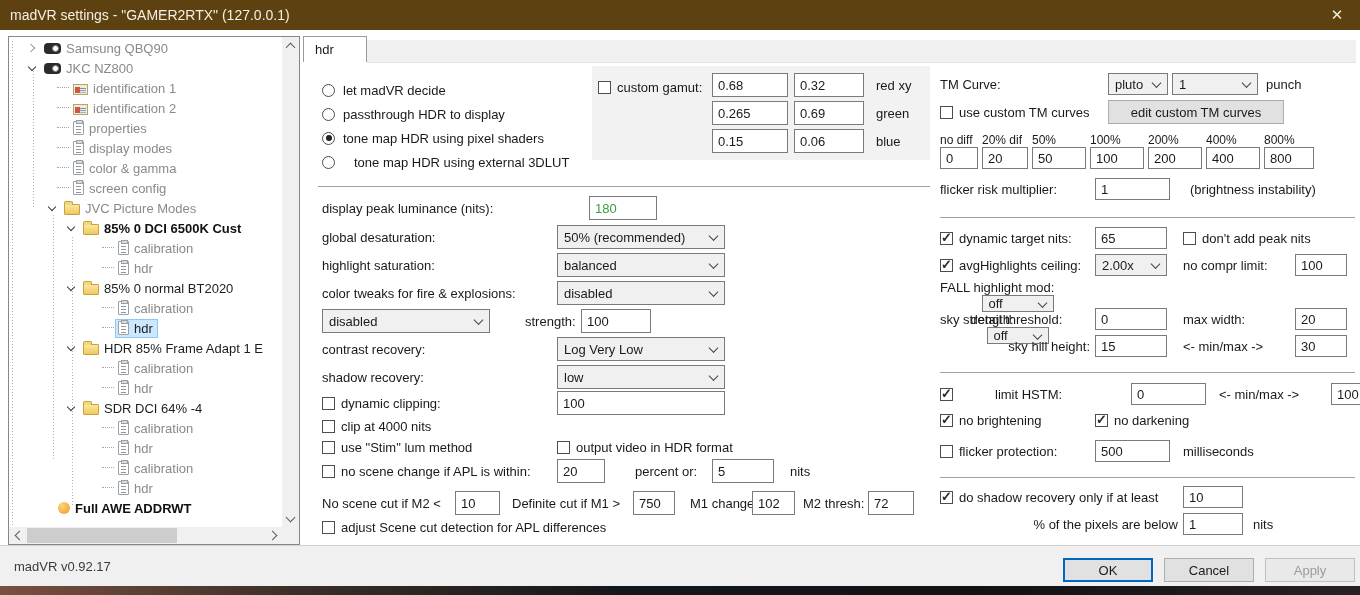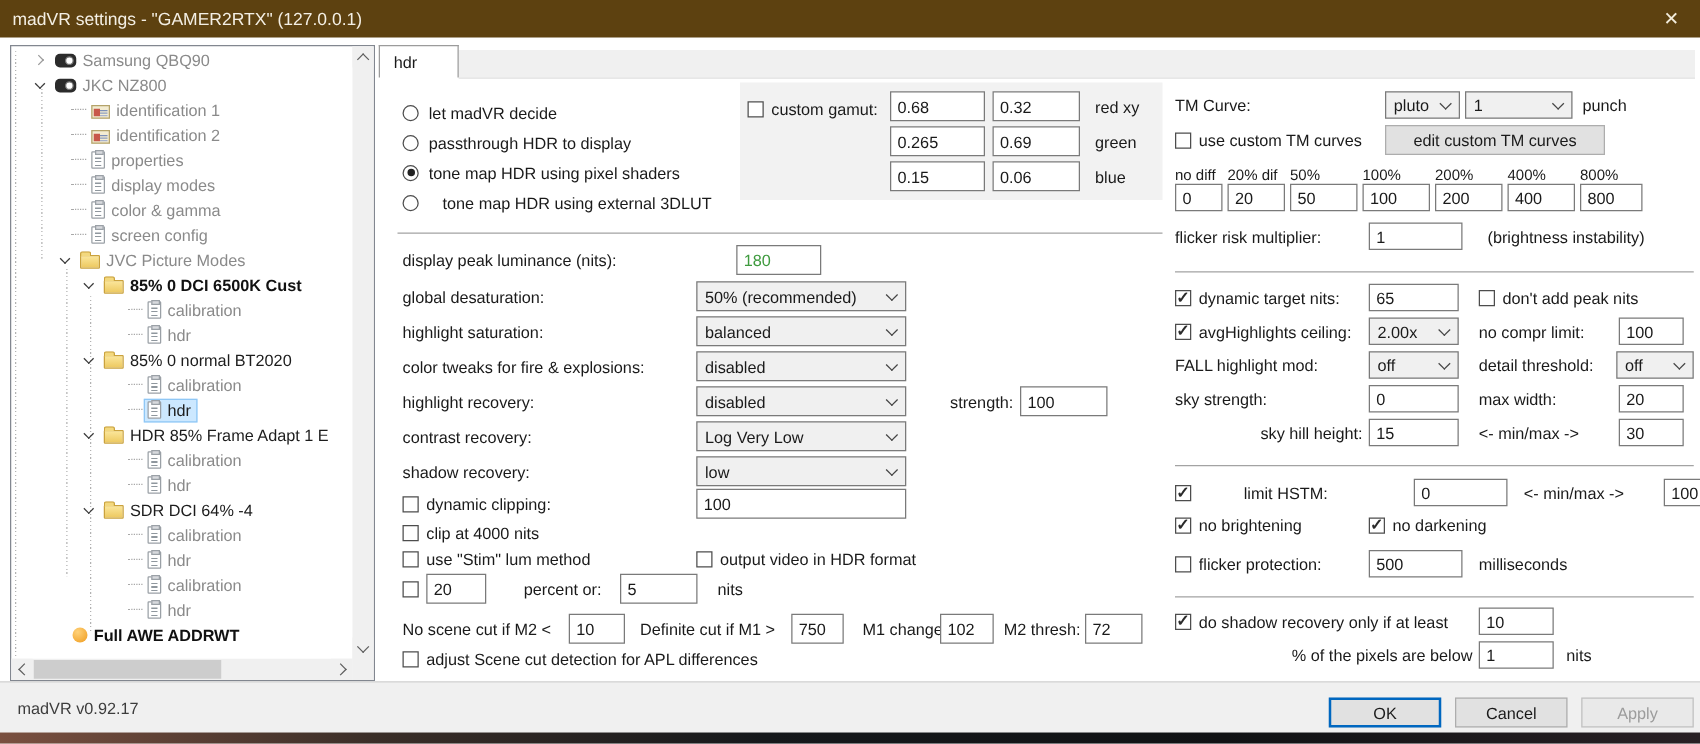--- a/index.html
+++ b/index.html
@@ -348,21 +348,20 @@
     </div>
   </div>
   <div class="row" style="left:322px;top:281px;">
     <span style="width:235px;">color tweaks for fire &amp; explosions:</span>
     <div class="dd" style="width:168px;">
       <span>disabled</span>
         <span class="ddchev"></span>
     </div>
   </div>
   <div class="row" style="left:322px;top:309px;">
-    <span style="width:235px;">highlight recovery:</span>
     <div class="dd" style="width:168px;">
       <span>disabled</span>
         <span class="ddchev"></span>
     </div>
     <span style="margin-left:35px;width:56px;">strength:</span>
     <input class="ti" style="width: 70px;" value="100">
   </div>
   <div class="row" style="left:322px;top:337px;">
     <span style="width:235px;">contrast recovery:</span>
     <div class="dd" style="width:168px;">
@@ -387,20 +386,21 @@
     <span>clip at 4000 nits</span>
   </div>
   <div class="row" style="left:322px;top:438px;height:18px;">
     <span class="cb"></span>
     <span style="width:216px;">use "Stim" lum method</span>
     <span class="cb"></span>
     <span>output video in HDR format</span>
   </div>
   <div class="row" style="left:322px;top:459px;">
     <span class="cb"></span>
+    <span style="width:216px;">no scene change if APL is within:</span>
     <input class="ti" style="width: 48px;" value="20">
     <span style="margin-left:30px;width:77px;">percent or:</span>
     <input class="ti" style="width: 62px;" value="5">
     <span style="margin-left:16px;">nits</span>
   </div>
   <div class="row" style="left:322px;top:491px;">
     <span style="width:133px;">No scene cut if M2 &lt;</span>
     <input class="ti" style="width: 45px;" value="10">
     <span style="margin-left:12px;width:121px;">Definite cut if M1 &gt;</span>
     <input class="ti" style="width: 42px;" value="750">
@@ -487,21 +487,21 @@
     <span class="cb checked"></span>
     <span style="width:136px;">avgHighlights ceiling:</span>
     <div class="dd h22" style="width:72px;">
       <span>2.00x</span>
         <span class="ddchev"></span>
     </div>
     <span style="margin-left:16px;width:112px;">no compr limit:</span>
     <input class="ti h22" style="width: 52px;" value="100">
   </div>
 
-  <div class="row" style="left:940px;top:280px;">
+  <div class="row" style="left:940px;top:280px;flex-direction:column;">
     <span style="width:155px;">FALL highlight mod:</span>
     <div class="dd h22" style="width:72px;">
       <span>off</span>
         <span class="ddchev"></span>
     </div>
     <span style="margin-left:16px;width:110px;">detail threshold:</span>
     <div class="dd h22" style="width:62px;">
       <span>off</span>
         <span class="ddchev"></span>
     </div>

